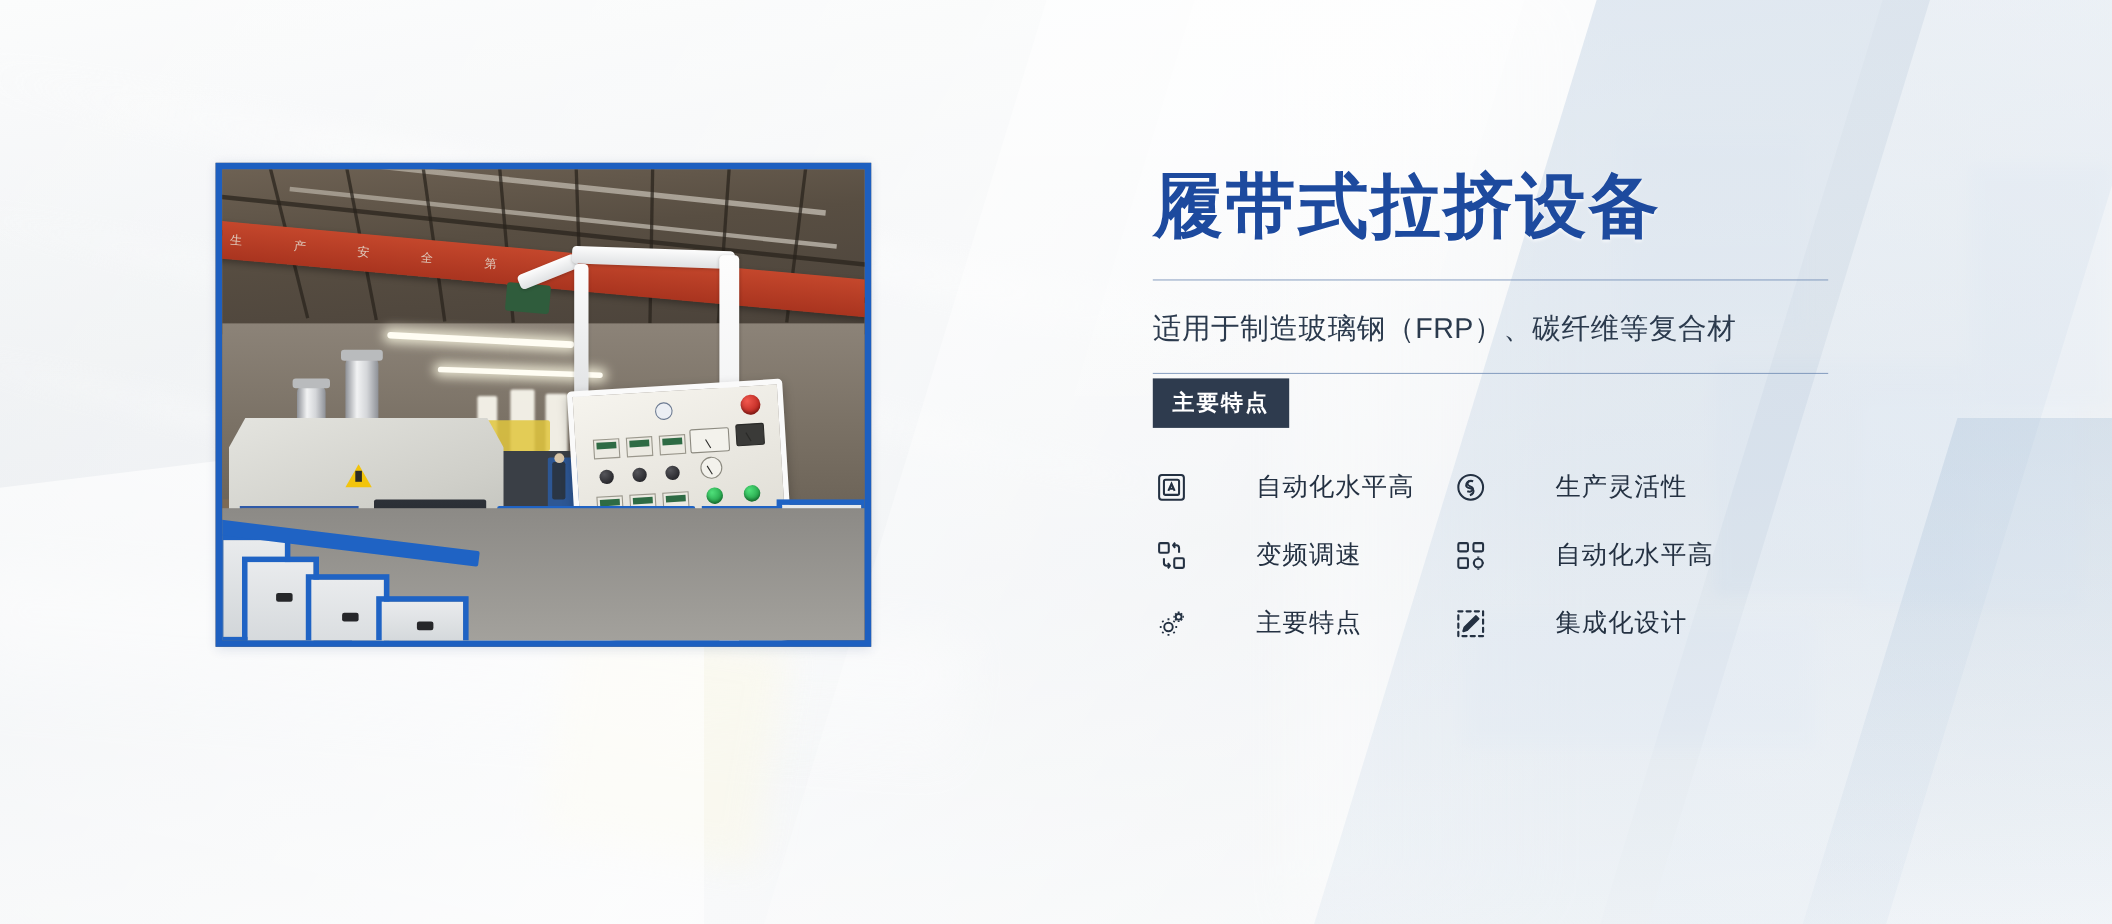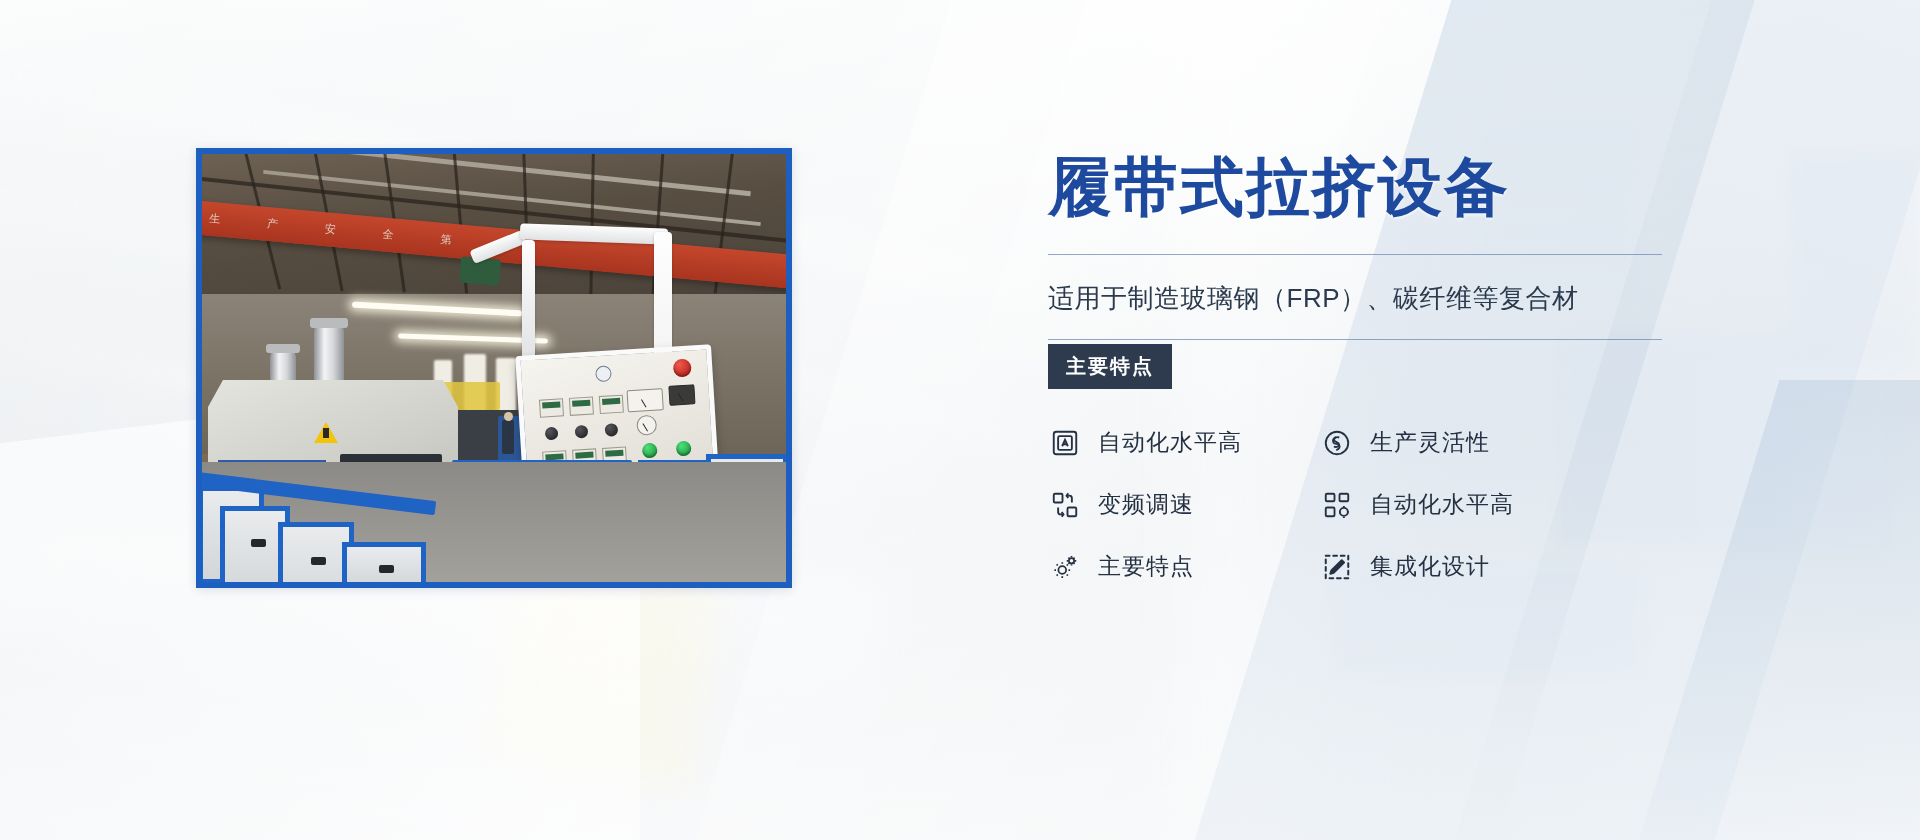--- a/index.html
+++ b/index.html
@@ -163,21 +163,21 @@
   .badge-row{position:relative;height:44px;margin-top:0;}
   .badge{
     position:absolute;left:0;top:4px;
     background:#2e3b4e; color:#ffffff;
     font-size:20px; font-weight:bold; letter-spacing:2px;
     padding:9px 18px;
   }
 
   .features{margin-top:42px;width:620px;}
   .frow{display:flex;margin-bottom:28px;}
-  .fitem{display:flex;align-items:center;width:272px;}
+  .fitem{display:flex;align-items:center;width:272px;gap:44px;}
   .fico{width:34px;height:34px;flex:0 0 34px;margin-right:16px;display:flex;align-items:center;justify-content:center;}
   .flabel{font-size:23px;color:#243142;letter-spacing:1px;white-space:nowrap;}
   svg{display:block;}
 </style>
 </head>
 <body>
 
 <div class="banner">
 
   <div class="bg-photo"></div>

